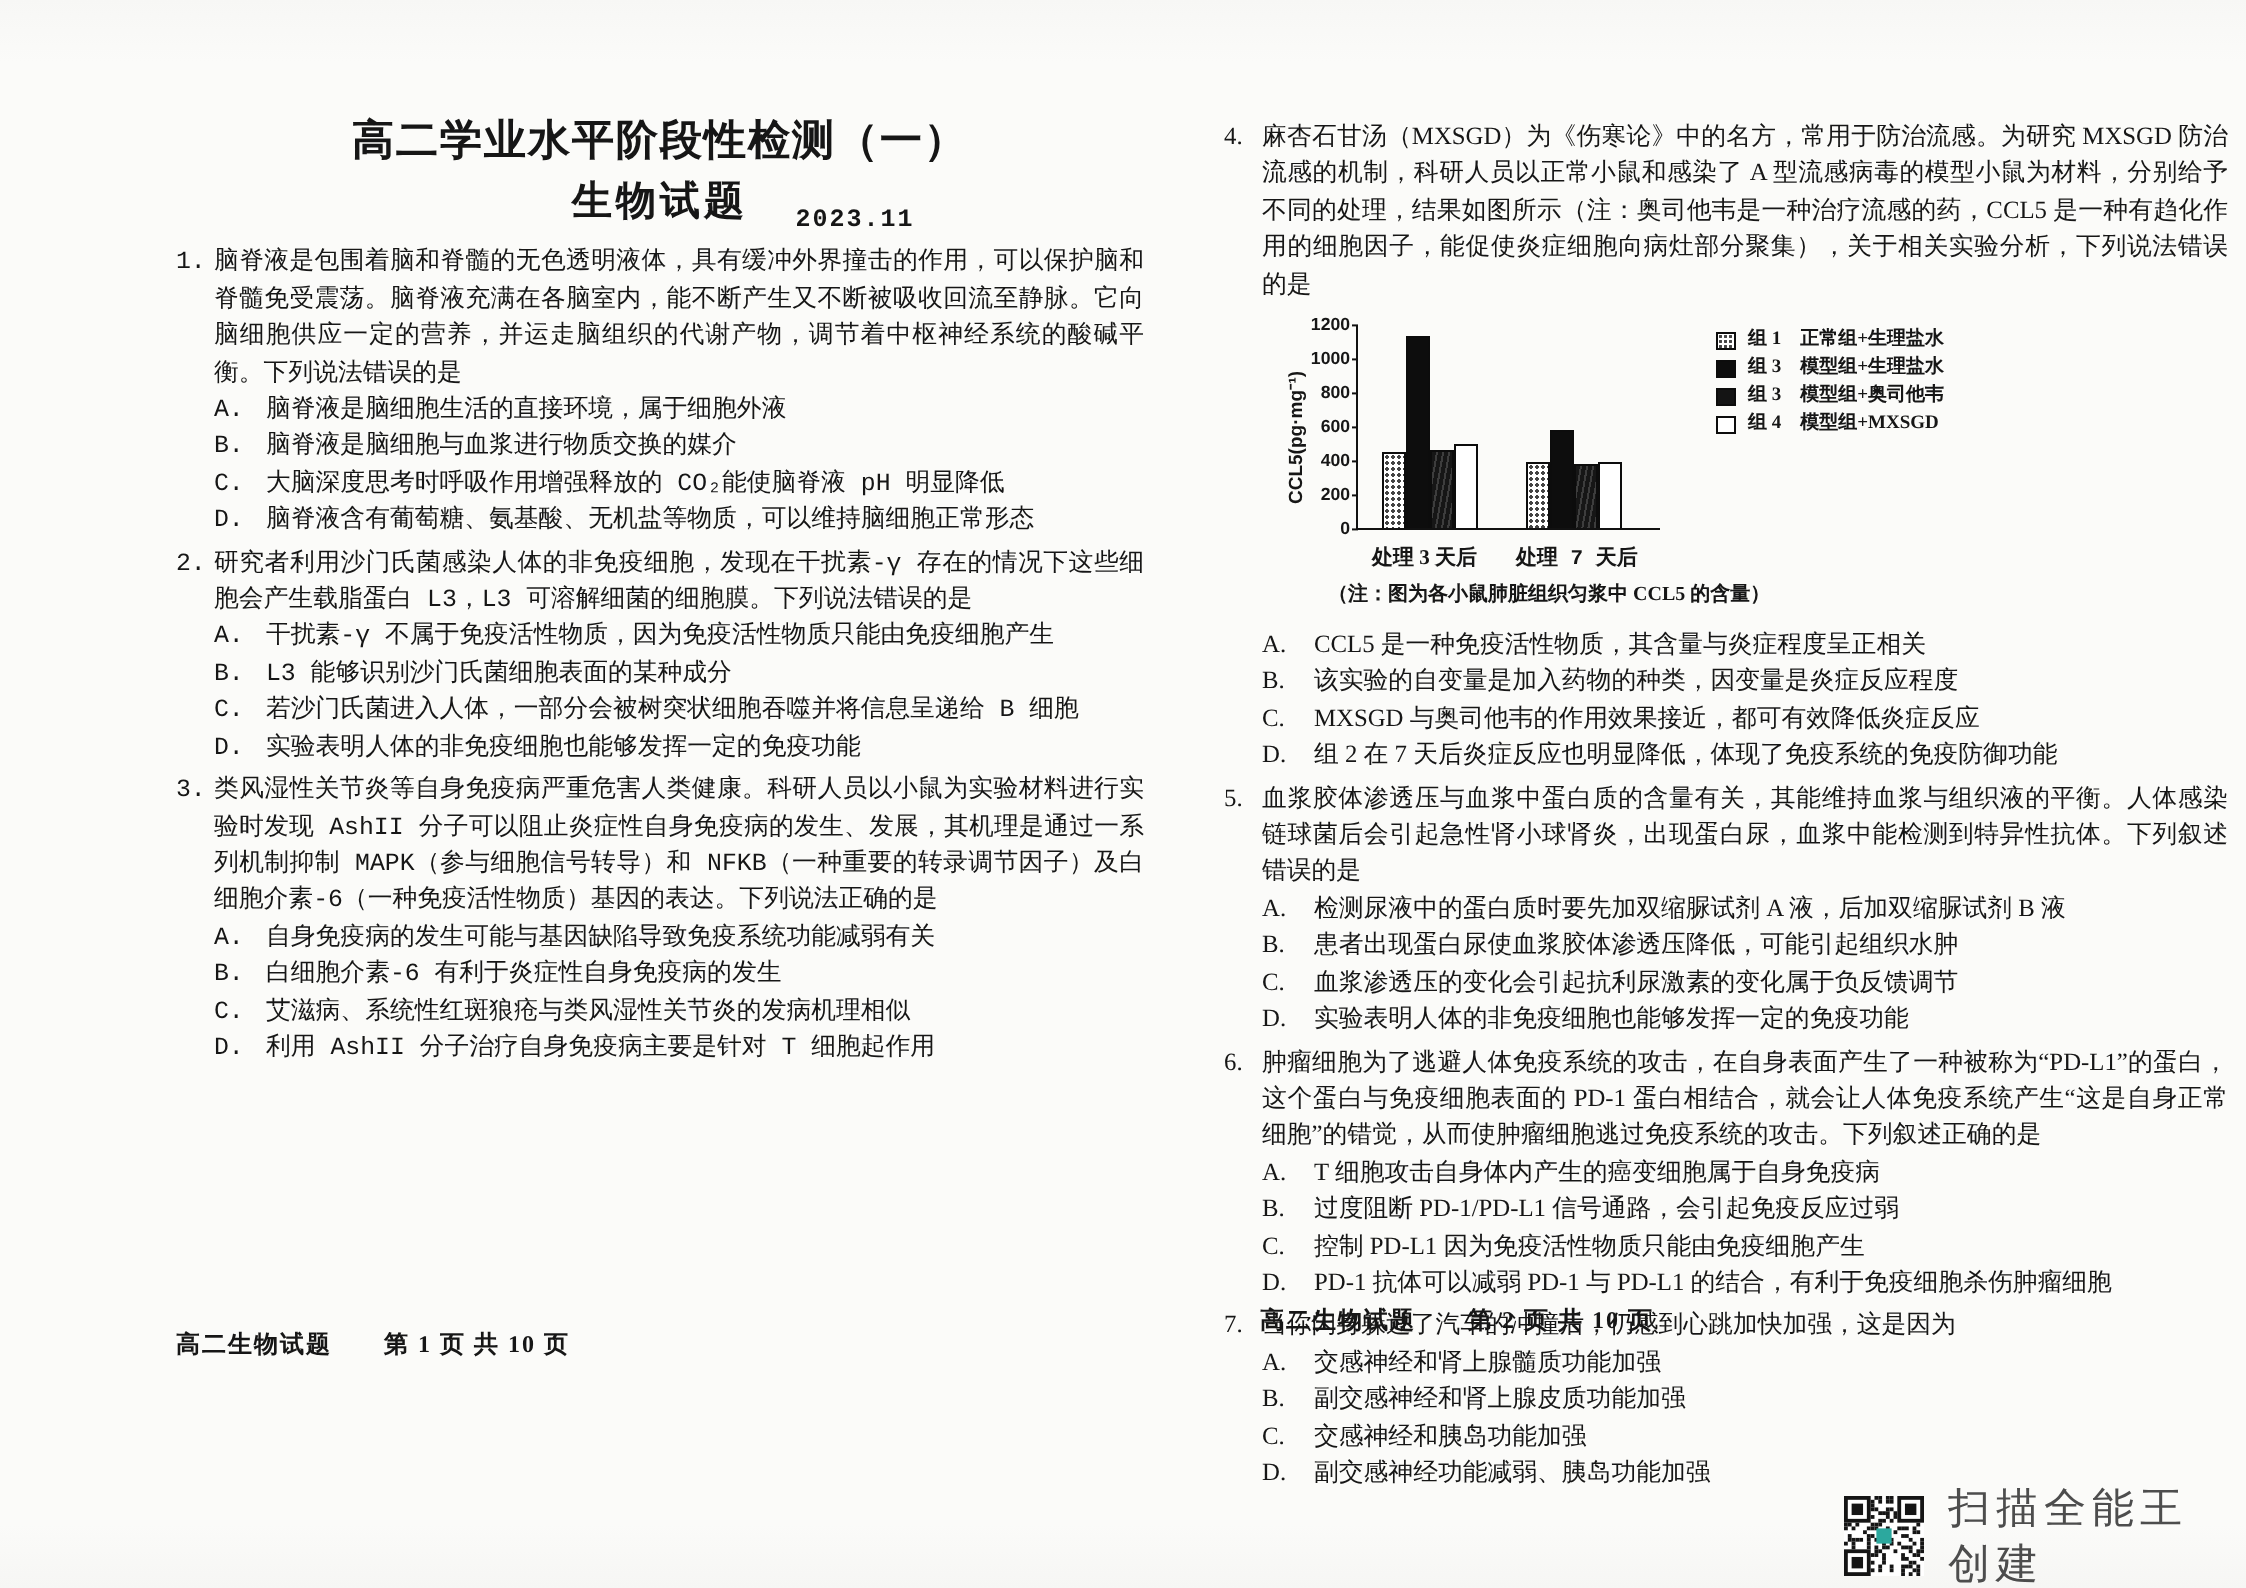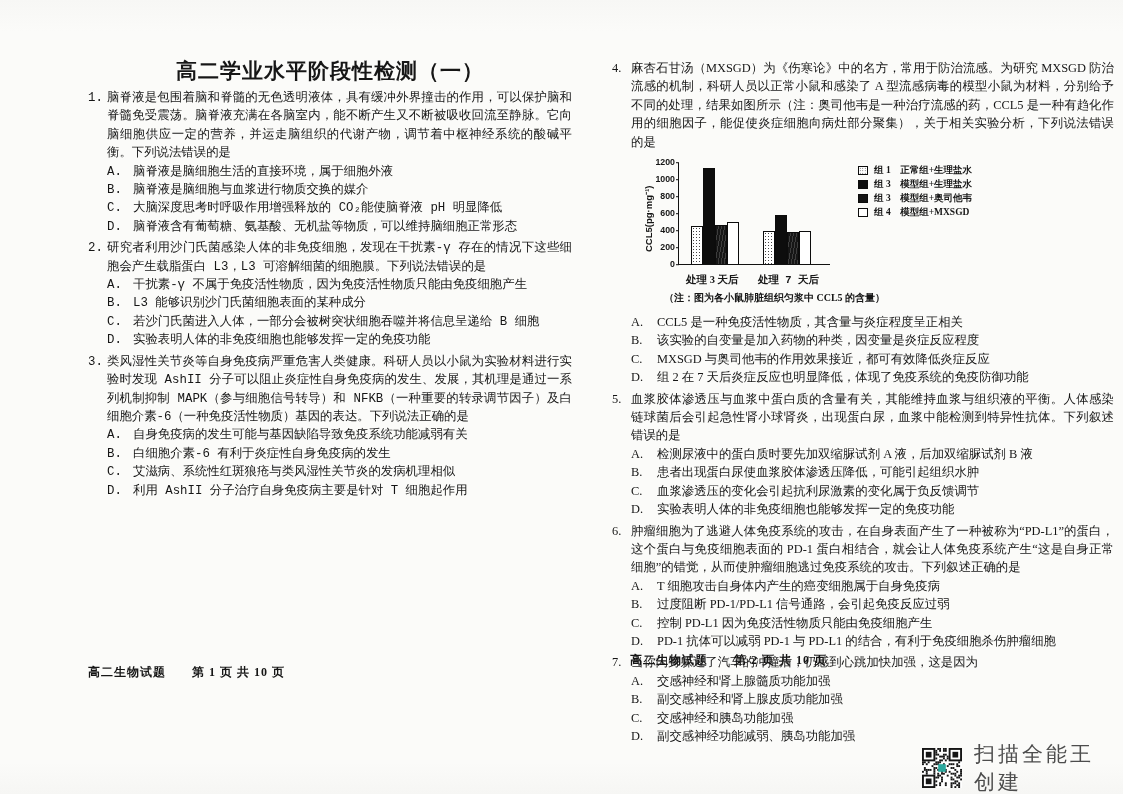--- a/index.html
+++ b/index.html
@@ -69,20 +69,24 @@
   .wm-text { margin-left:12px; font-size:21px; color:#4d4d4d; letter-spacing:3px; }
   #qr svg { display:block; }
 </style>
 </head>
 <body>
 
 <div class="sheet">
 
   <section class="col col-left">
     <h1 class="exam-title">高二学业水平阶段性检测（一）</h1>
+    <div class="subtitle-row">
+      <h2>生物试题</h2>
+      <span class="exam-date">2023.11</span>
+    </div>
     <div id="questions-page1">
         <div class="question">
           <div class="q-row">
             <span class="q-num">1.</span>
             <div class="q-stem">脑脊液是包围着脑和脊髓的无色透明液体，具有缓冲外界撞击的作用，可以保护脑和脊髓免受震荡。脑脊液充满在各脑室内，能不断产生又不断被吸收回流至静脉。它向脑细胞供应一定的营养，并运走脑组织的代谢产物，调节着中枢神经系统的酸碱平衡。下列说法错误的是</div>
           </div>
           <div class="q-options">
             <div class="q-option">
               <span class="opt-letter">A.</span>
               <span class="opt-text">脑脊液是脑细胞生活的直接环境，属于细胞外液</span>

